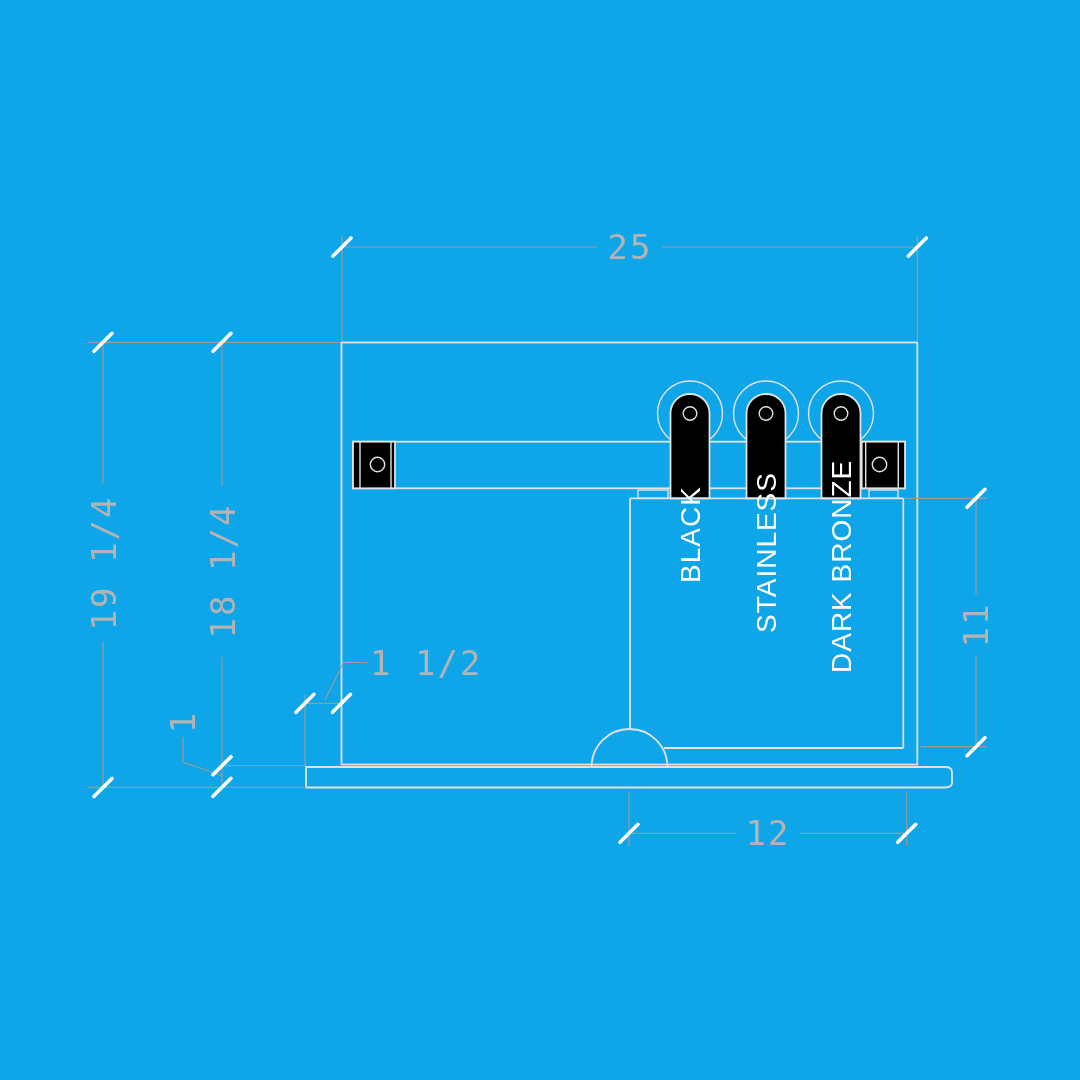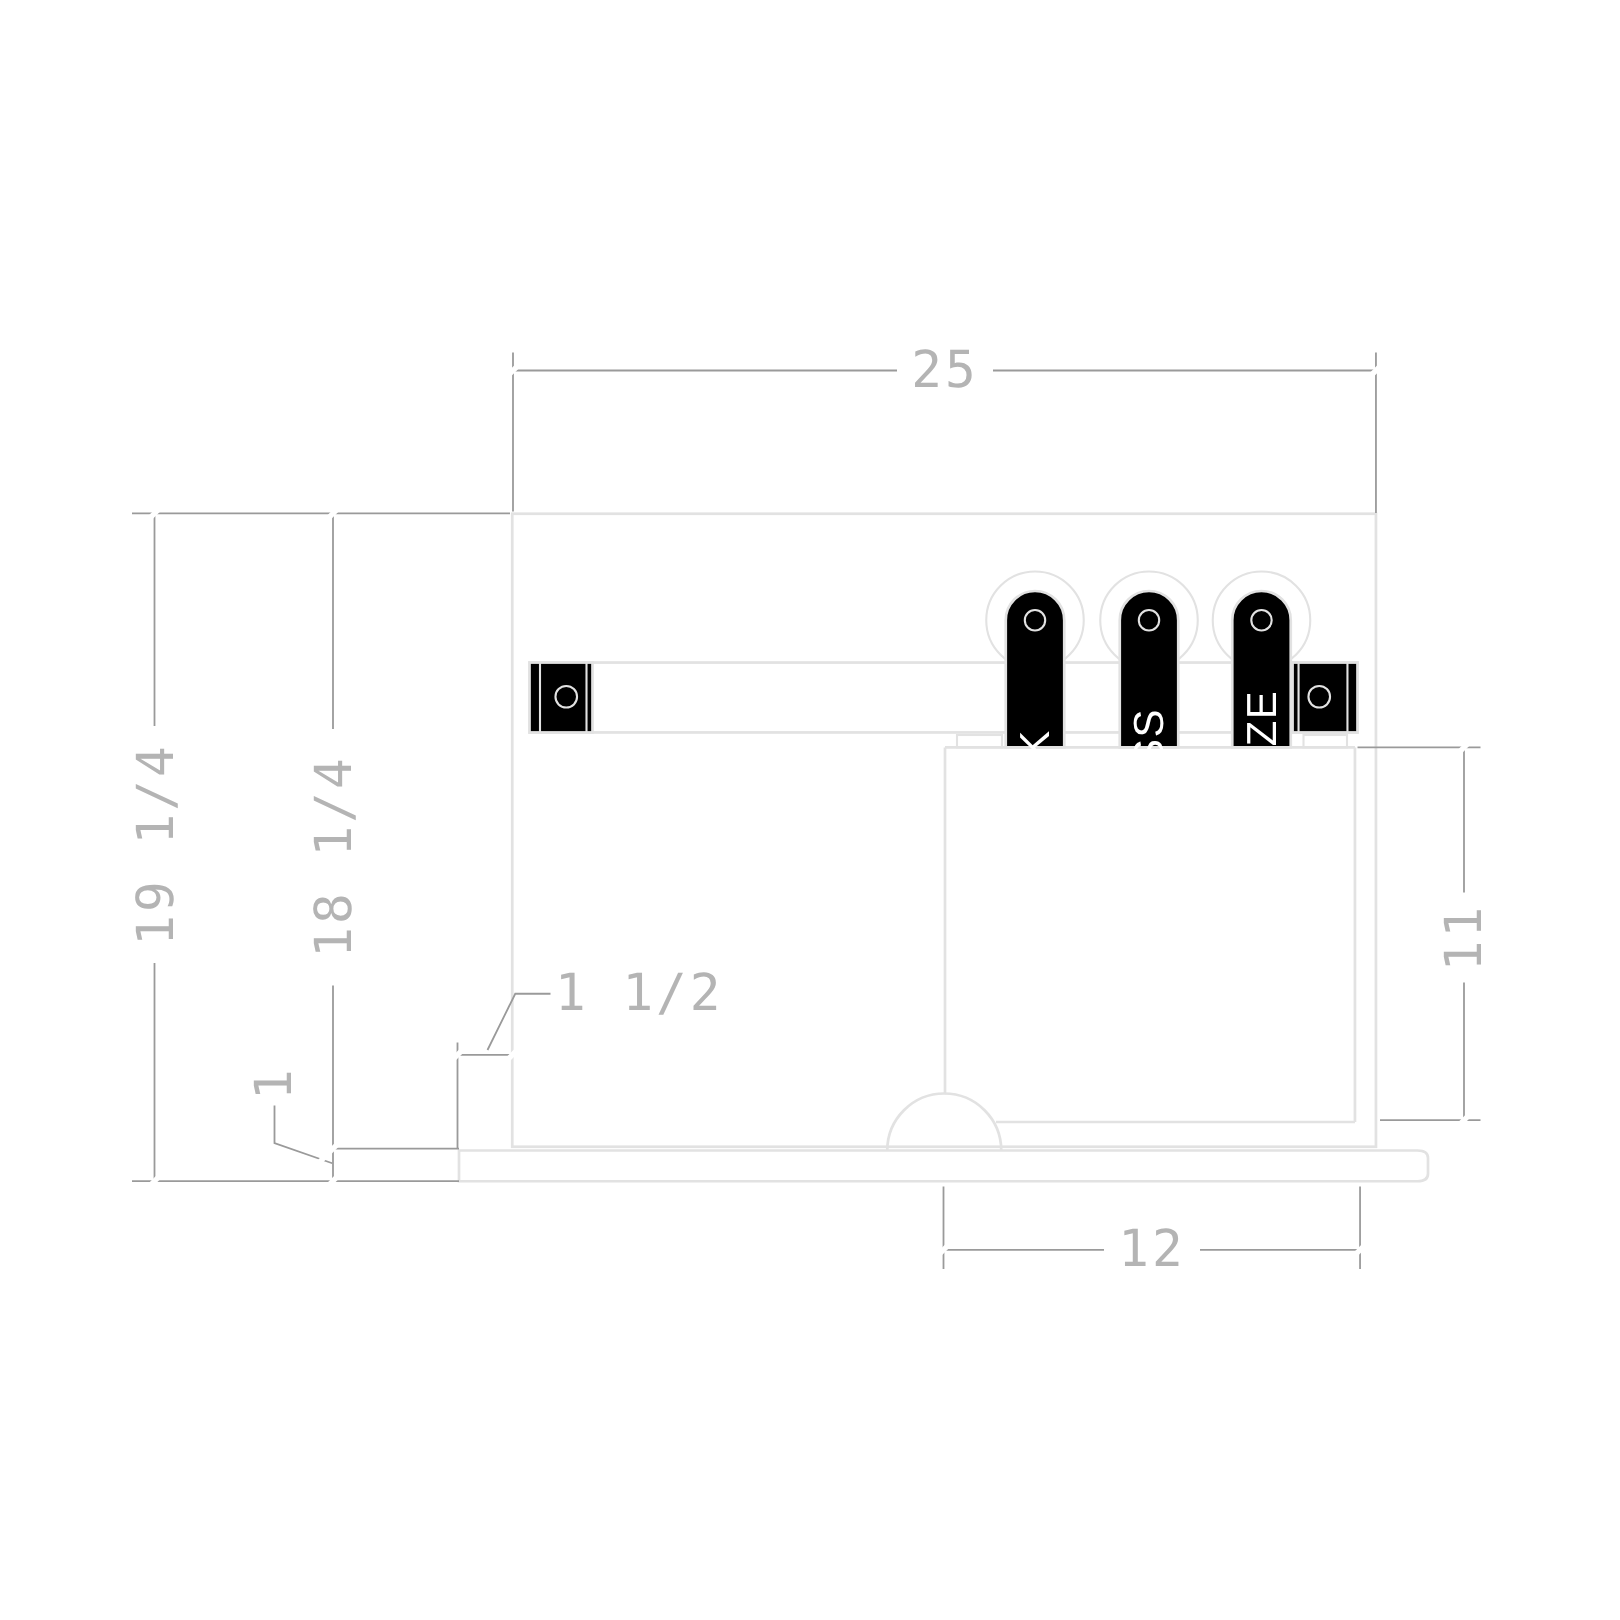--- a/index.html
+++ b/index.html
@@ -1,16 +1,16 @@
 <!DOCTYPE html>
 <html><head>
 <meta charset="utf-8">
 <style>
   html,body{margin:0;padding:0;background:#000;}
-  .stage{position:relative;width:1080px;height:1080px;background:#ffffff;overflow:hidden;
+  .stage{position:relative;width:1080px;height:1080px;background:#0ea5e9;overflow:hidden;
          font-family:"Liberation Sans",sans-serif;}
   svg{position:absolute;left:0;top:0;}
   
   .geo{stroke:#e2e2e2;stroke-width:1.8;fill:none;}
   .geo-fill{stroke:#e2e2e2;stroke-width:1.8;fill:#000;}
   .thin{stroke-width:1.4;}
   
   .dim{stroke:#9a9a9a;stroke-width:1.2;fill:none;}
   
   .tick{stroke:#ffffff;stroke-width:3.6;stroke-linecap:round;}

